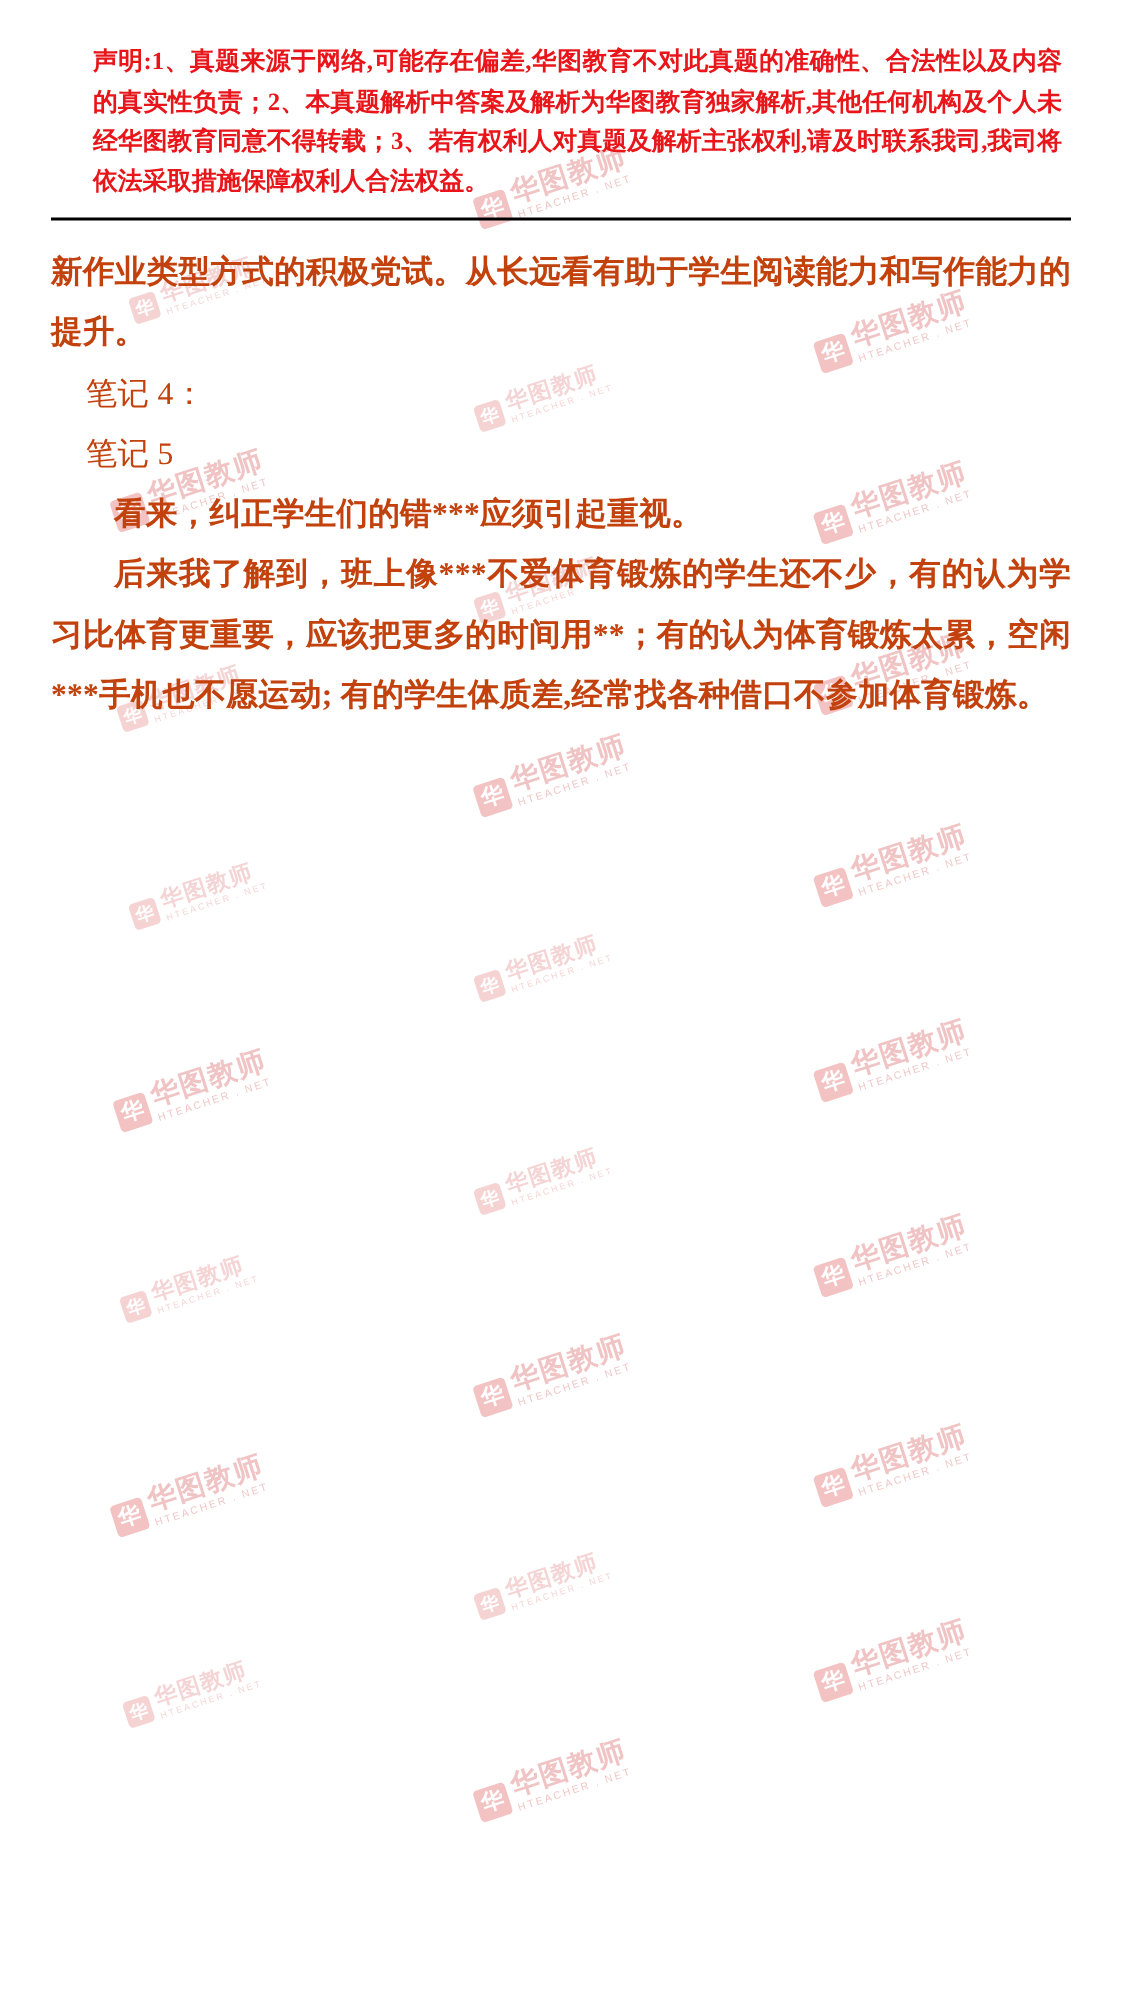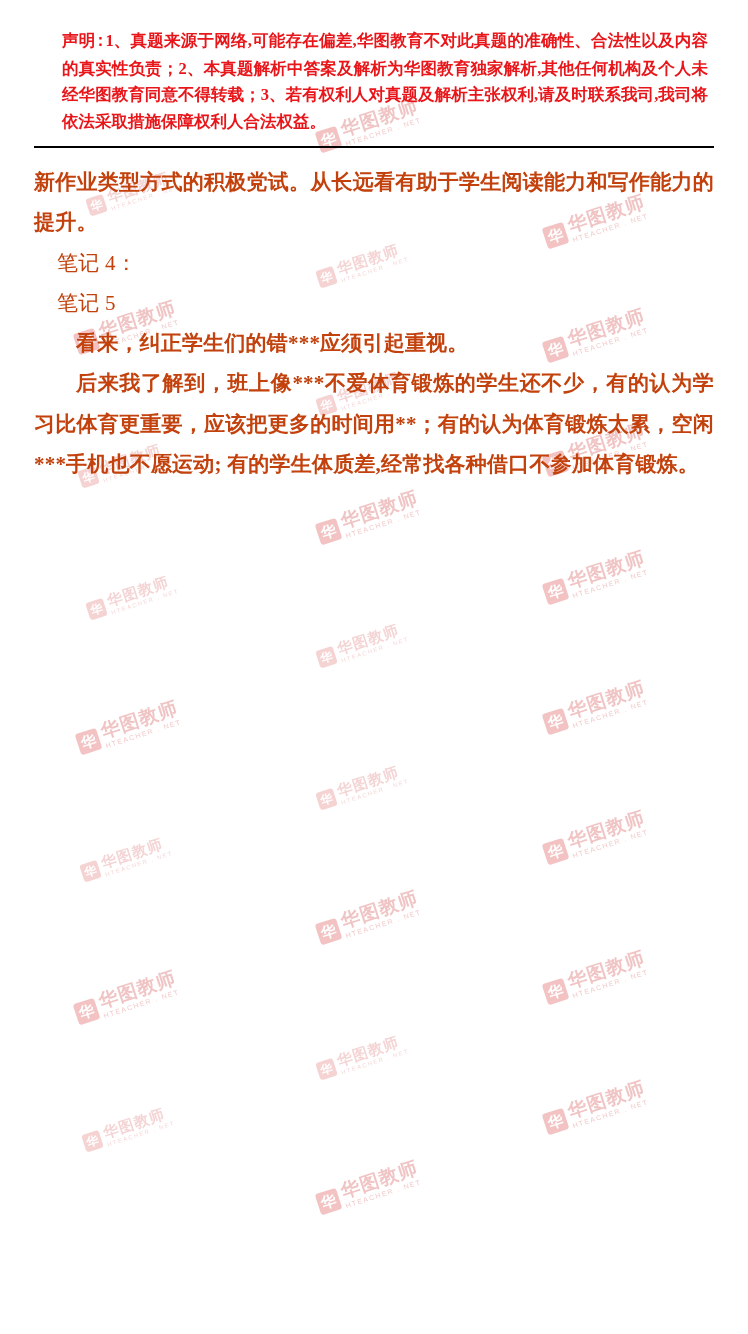--- a/index.html
+++ b/index.html
@@ -28,21 +28,20 @@
     line-height: 1.62;
     font-family: "Liberation Serif", "DejaVu Serif", serif;
     font-weight: 600;
     text-align: justify;
     padding: 0 6px 0 28px;
     position: relative;
     z-index: 3;
   }
   .disclaimer .lead {
     font-weight: 700;
-    font-family: Liberation Mono, monospace;
   }
   .rule {
     border: 0;
     border-top: 2px solid #000;
     margin: 10px 0 14px 0;
     position: relative;
     z-index: 3;
   }
   
   .body {

